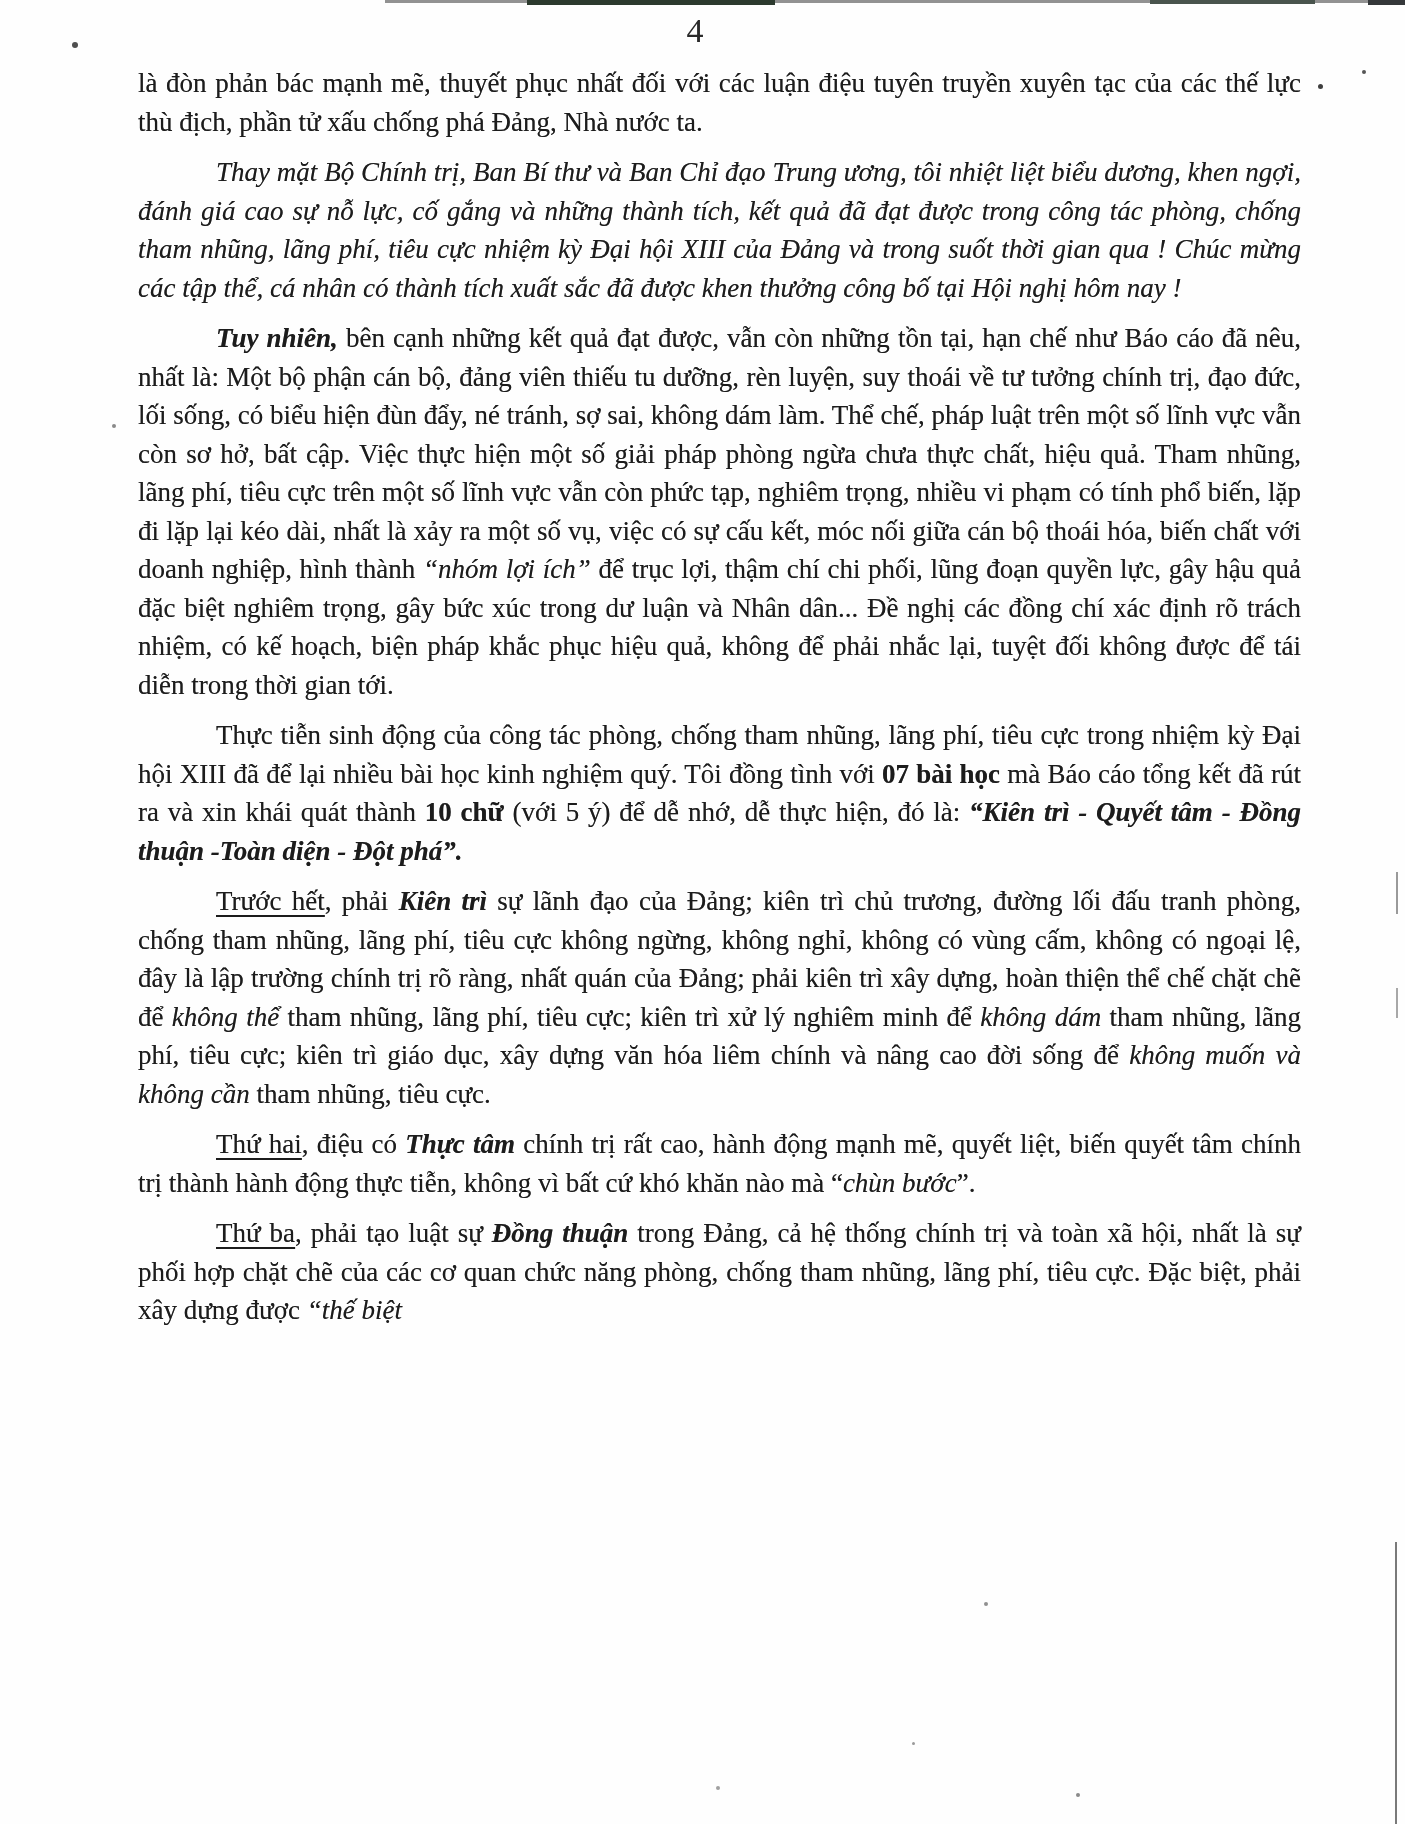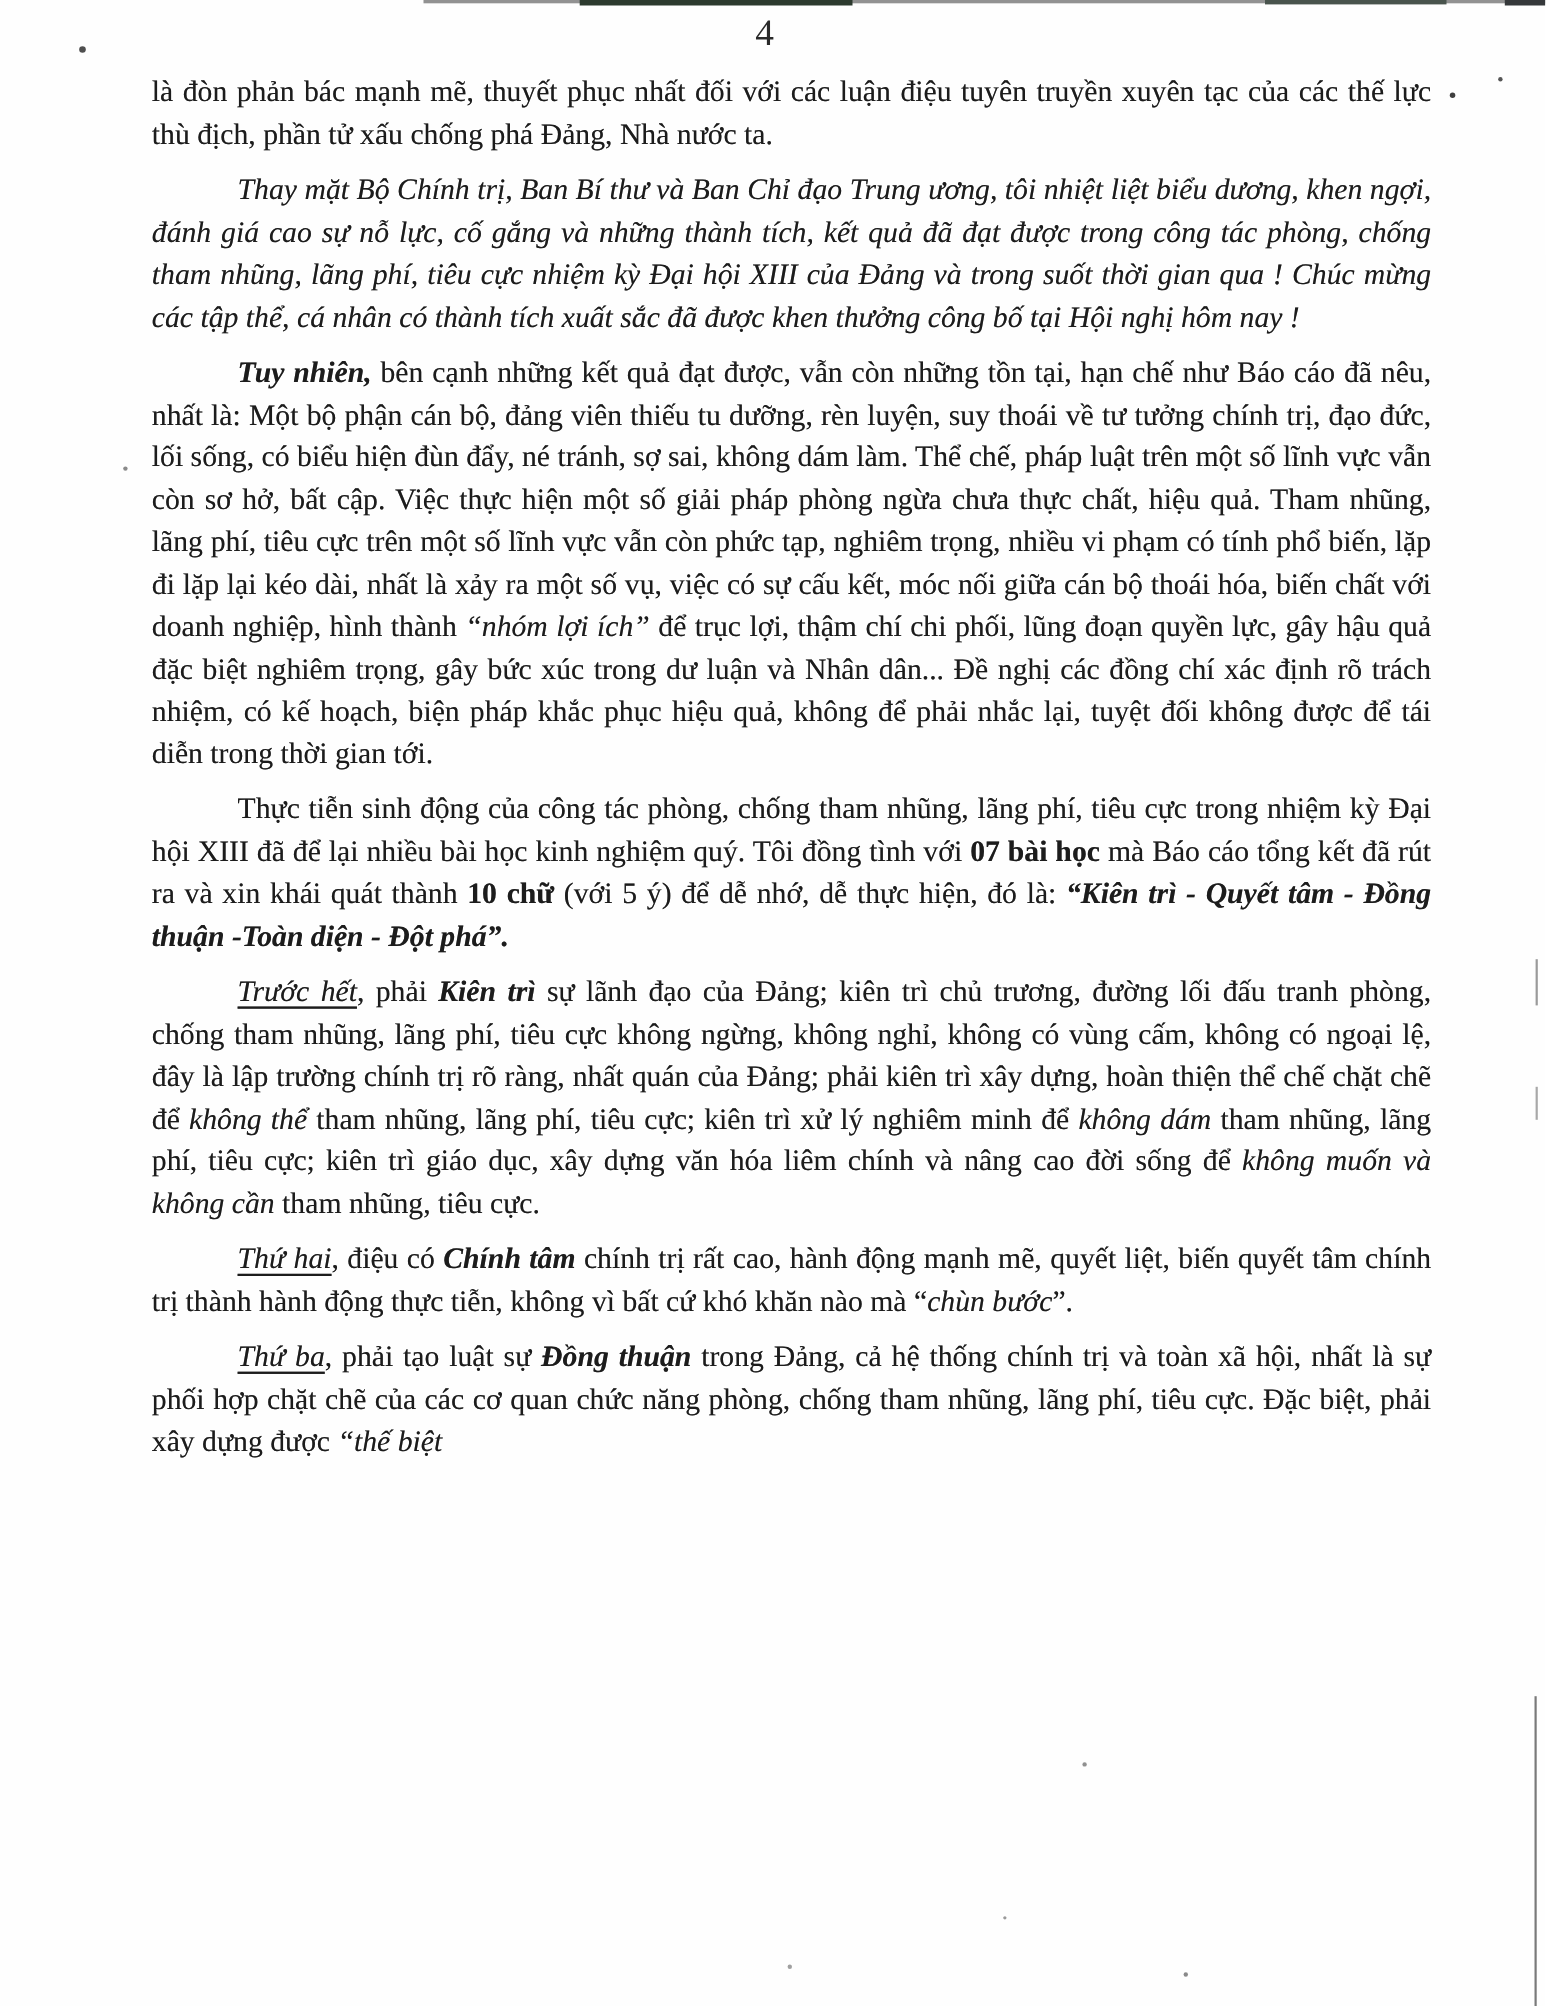--- a/index.html
+++ b/index.html
@@ -30,21 +30,21 @@
     line-height: 38.5px;
     text-align: justify;
     text-shadow: 0 0 0.5px rgba(20,20,20,0.55);
   }
   .para { margin: 0; }
   .para + .para { margin-top: 12px; }
   .indent { text-indent: 78px; }
   .i  { font-style: italic; }
   .b  { font-weight: bold; }
   .bi { font-weight: bold; font-style: italic; }
-  .iu { font-style: italic; text-decoration: underline; text-underline-offset: 5px; }
+  .iu { text-decoration: underline; text-underline-offset: 5px; }
   
   .artifact { position: absolute; pointer-events: none; }
   .strip-base  { top: 0; left: 385px;  width: 1020px; height: 3px; background: #6e6e6e; opacity: 0.75; }
   .strip-dark1 { top: 0; left: 527px;  width: 248px;  height: 5px; background: #2c3a2e; }
   .strip-dark2 { top: 0; left: 1150px; width: 165px;  height: 4px; background: #49544d; }
   .strip-dark3 { top: 0; left: 1368px; width: 37px;   height: 5px; background: #35383a; }
   .edge-line   { top: 1542px; left: 1395px; width: 2px; height: 282px; background: #7a7a7a; }
   .edge-tick1  { top: 872px;  left: 1396px; width: 2px; height: 42px;  background: #9a9a9a; }
   .edge-tick2  { top: 988px;  left: 1396px; width: 2px; height: 30px;  background: #a8a8a8; }
   .speck { border-radius: 50%; background: #4f4f4f; }
@@ -86,18 +86,18 @@
 
     <p class="para indent i"><span>Thay mặt Bộ Chính trị, Ban Bí thư và Ban Chỉ đạo Trung ương, tôi nhiệt liệt biểu dương, khen ngợi, đánh giá cao sự nỗ lực, cố gắng và những thành tích, kết quả đã đạt được trong công tác phòng, chống tham nhũng, lãng phí, tiêu cực nhiệm kỳ Đại hội XIII của Đảng và trong suốt thời gian qua ! Chúc mừng các tập thể, cá nhân có thành tích xuất sắc đã được khen thưởng công bố tại Hội nghị hôm nay !</span></p>
 
     <p class="para indent"><span class="bi">Tuy nhiên,</span><span> bên cạnh những kết quả đạt được, vẫn còn những tồn tại, hạn chế như Báo cáo đã nêu, nhất là: Một bộ phận cán bộ, đảng viên thiếu tu dưỡng, rèn luyện, suy thoái về tư tưởng chính trị, đạo đức, lối sống, có biểu hiện đùn đẩy, né tránh, sợ sai, không dám làm. Thể chế, pháp luật trên một số lĩnh vực vẫn còn sơ hở, bất cập. Việc thực hiện một số giải pháp phòng ngừa chưa thực chất, hiệu quả. Tham nhũng, lãng phí, tiêu cực trên một số lĩnh vực vẫn còn phức tạp, nghiêm trọng, nhiều vi phạm có tính phổ biến, lặp đi lặp lại kéo dài, nhất là xảy ra một số vụ, việc có sự cấu kết, móc nối giữa cán bộ thoái hóa, biến chất với doanh nghiệp, hình thành </span><span class="i">“nhóm lợi ích”</span><span> để trục lợi, thậm chí chi phối, lũng đoạn quyền lực, gây hậu quả đặc biệt nghiêm trọng, gây bức xúc trong dư luận và Nhân dân... Đề nghị các đồng chí xác định rõ trách nhiệm, có kế hoạch, biện pháp khắc phục hiệu quả, không để phải nhắc lại, tuyệt đối không được để tái diễn trong thời gian tới.</span></p>
 
 
     <p class="para indent"><span>Thực tiễn sinh động của công tác phòng, chống tham nhũng, lãng phí, tiêu cực trong nhiệm kỳ Đại hội XIII đã để lại nhiều bài học kinh nghiệm quý. Tôi đồng tình với </span><span class="b">07 bài học</span><span> mà Báo cáo tổng kết đã rút ra và xin khái quát thành </span><span class="b">10 chữ</span><span> (với 5 ý) để dễ nhớ, dễ thực hiện, đó là: </span><span class="bi">“Kiên trì - Quyết tâm - Đồng thuận -Toàn diện - Đột phá”.</span></p>
 
     <p class="para indent"><span class="iu">Trước hết</span><span>, phải </span><span class="bi">Kiên trì</span><span> sự lãnh đạo của Đảng; kiên trì chủ trương, đường lối đấu tranh phòng, chống tham nhũng, lãng phí, tiêu cực không ngừng, không nghỉ, không có vùng cấm, không có ngoại lệ, đây là lập trường chính trị rõ ràng, nhất quán của Đảng; phải kiên trì xây dựng, hoàn thiện thể chế chặt chẽ để </span><span class="i">không thể</span><span> tham nhũng, lãng phí, tiêu cực; kiên trì xử lý nghiêm minh để </span><span class="i">không dám</span><span> tham nhũng, lãng phí, tiêu cực; kiên trì giáo dục, xây dựng văn hóa liêm chính và nâng cao đời sống để </span><span class="i">không muốn và không cần</span><span> tham nhũng, tiêu cực.</span></p>
 
-    <p class="para indent"><span class="iu">Thứ hai</span><span>, điệu có </span><span class="bi">Chính tâm</span><span> chính trị rất cao, hành động mạnh mẽ, quyết liệt, biến quyết tâm chính trị thành hành động thực tiễn, không vì bất cứ khó khăn nào mà “</span><span class="i">chùn bước</span><span>”.</span></p>
+    <p class="para indent"><span class="iu">Thứ hai</span><span>, điệu có </span><span class="bi">Thực tâm</span><span> chính trị rất cao, hành động mạnh mẽ, quyết liệt, biến quyết tâm chính trị thành hành động thực tiễn, không vì bất cứ khó khăn nào mà “</span><span class="i">chùn bước</span><span>”.</span></p>
 
     <p class="para indent"><span class="iu">Thứ ba</span><span>, phải tạo luật sự </span><span class="bi">Đồng thuận</span><span> trong Đảng, cả hệ thống chính trị và toàn xã hội, nhất là sự phối hợp chặt chẽ của các cơ quan chức năng phòng, chống tham nhũng, lãng phí, tiêu cực. Đặc biệt, phải xây dựng được </span><span class="i">“thế biệt</span></p>
 
   </div>
 </div>
 
 </body></html>

